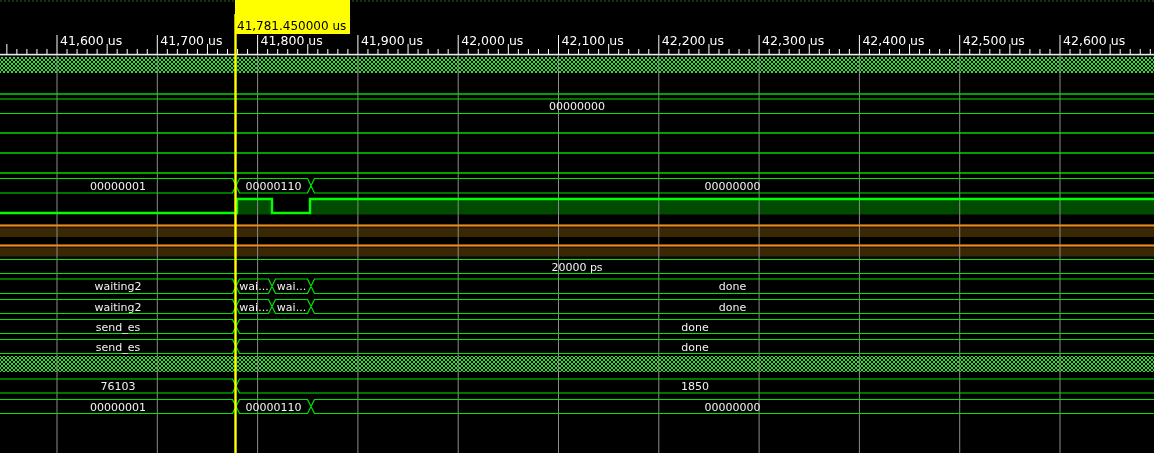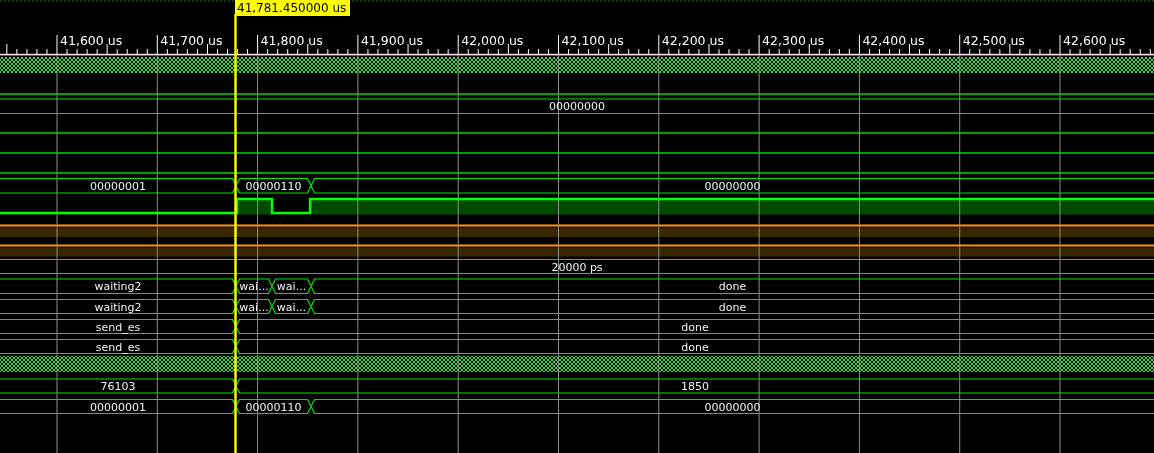--- a/index.html
+++ b/index.html
@@ -11,21 +11,21 @@
     font-family:"DejaVu Sans","Liberation Sans",sans-serif;
   }
   #wave-svg{position:absolute;left:0;top:0;}
   #cursor-label{
     position:absolute;
     top:0;
     background:#ffff00;
     color:#000;
     font-size:12px;
     line-height:14px;
-    padding:1px 4px 1px 2px;
+    padding:19px 4px 1px 2px;
     white-space:nowrap;
     z-index:5;
   }
   text{font-family:"DejaVu Sans","Liberation Sans",sans-serif;}
 </style>
 </head>
 <body>
 
 <div id="app">
   <svg id="wave-svg" width="1154" height="453" viewBox="0 0 1154 453">

